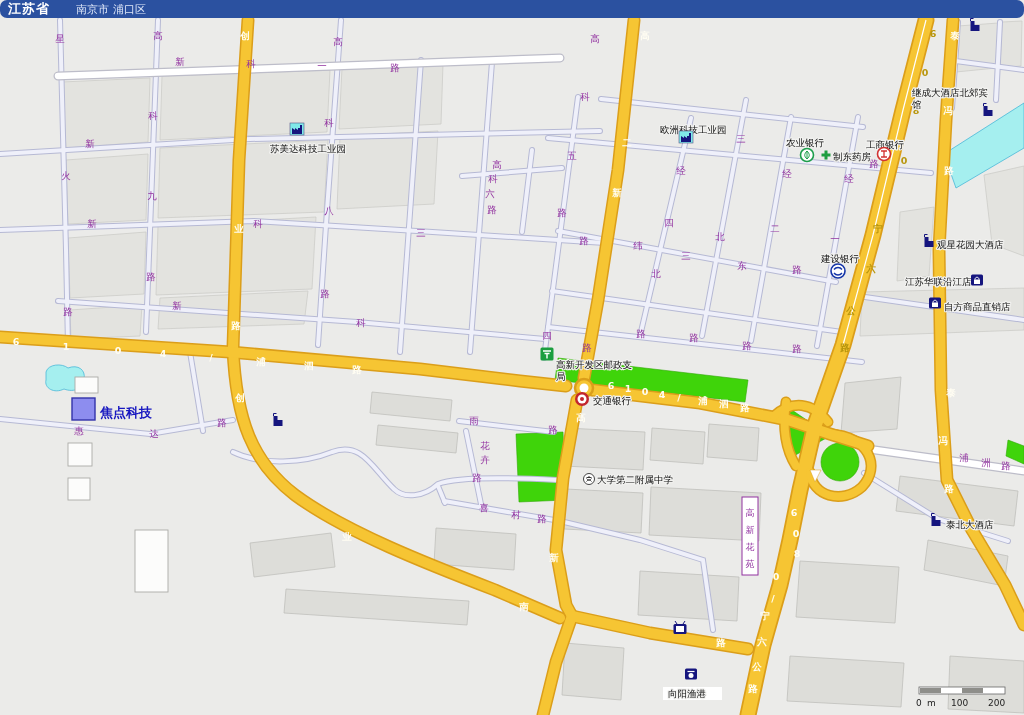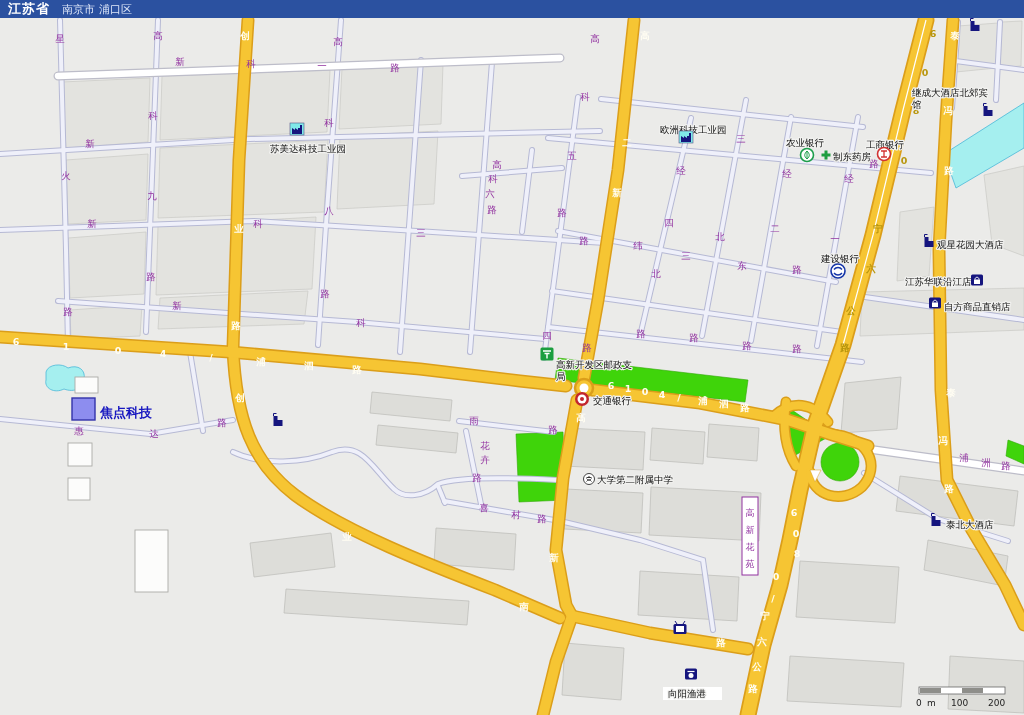--- a/index.html
+++ b/index.html
@@ -1,21 +1,21 @@
 <!DOCTYPE html>
 <html><head>
 <meta charset="utf-8">
 <style>
   html,body{margin:0;padding:0;background:#444;}
   #stage{position:relative;width:1024px;height:715px;overflow:hidden;background:#EBEBE9;
          font-family:"DejaVu Sans","Liberation Sans",sans-serif;}
   #topbar{position:absolute;left:0;top:0;width:1024px;height:18px;background:#2B51A0;
-          color:#fff;display:flex;align-items:center;z-index:5;}
+          color:#fff;display:flex;align-items:center;z-index:5;border-radius:7px;}
   #topbar .prov{font-size:13px;font-weight:bold;margin-left:8px;letter-spacing:1px;}
-  #topbar .city{font-size:11px;color:#DDE6F8;margin-left:12px;}
+  #topbar .city{font-size:11px;color:#DDE6F8;margin-left:26px;}
   #topbar .dist{font-size:11px;color:#DDE6F8;margin-left:4px;}
   svg{position:absolute;left:0;top:0;}
   svg text{font-family:"DejaVu Sans","Liberation Sans",sans-serif;}
   .lb-r{fill:#9232A0;font-size:9.5px;text-anchor:middle;}
   .lb-w{fill:#FFFDF2;font-size:9.5px;font-weight:bold;text-anchor:middle;}
   .lb-o{fill:#B8960E;font-size:9.5px;font-weight:bold;text-anchor:middle;}
   .lb-p{fill:#111;font-size:9.5px;paint-order:stroke;stroke:#F2F2F0;stroke-width:2.4px;stroke-linejoin:round;}
   .lb-f{fill:#1717C0;font-size:13px;font-weight:bold;paint-order:stroke;stroke:#EBEBE9;stroke-width:2px;}
   .lb-g{fill:#9232A0;font-size:9px;text-anchor:middle;}
   .lb-s{fill:#222;font-size:9px;}

